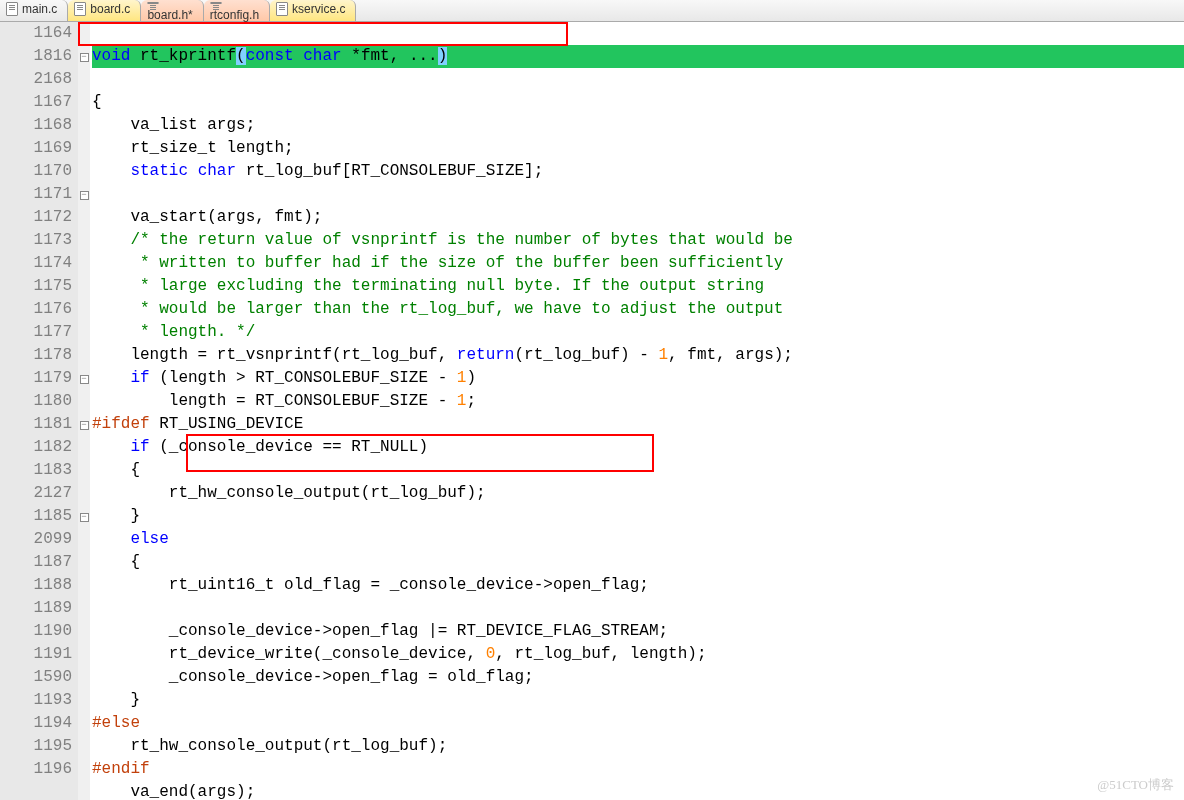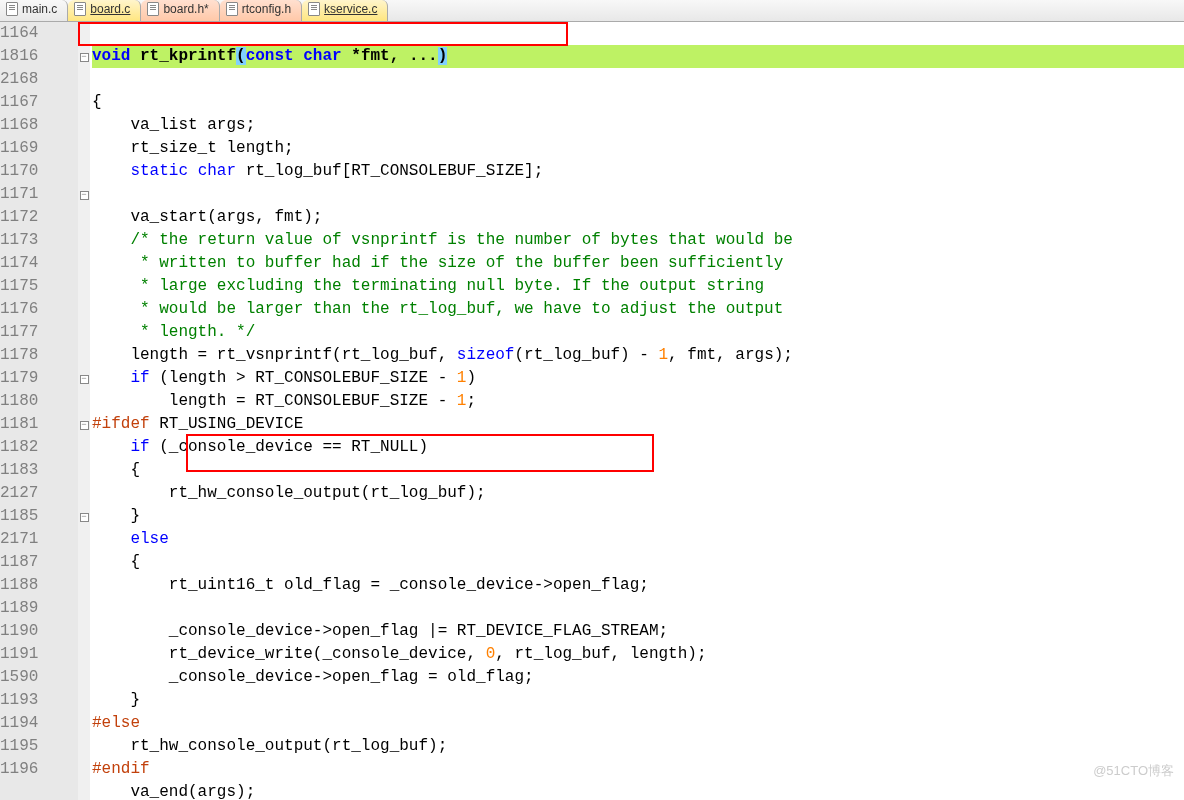--- a/index.html
+++ b/index.html
@@ -1,37 +1,37 @@
 <!DOCTYPE html>
 <html><head>
 <meta charset="utf-8">
 <style>
 * { margin: 0; padding: 0; box-sizing: border-box; }
 body { font-family: "Courier New", monospace; font-size: 16px; background: #f5f5f5; width: 1184px; height: 800px; overflow: hidden; position: relative; }
 .tabs { display: flex; height: 22px; background: linear-gradient(to bottom, #f8f8f8, #e8e8e8); border-bottom: 1px solid #aaa; }
 .tab { display: flex; align-items: flex-start; padding: 2px 10px 2px 6px; border-right: 1px solid #aaa; border-top-left-radius: 6px; border-top-right-radius: 6px; font-family: Arial, sans-serif; font-size: 12px; color: #333; gap: 4px; }
-.tab.active { background: linear-gradient(to bottom, #fff5cc, #ffe680); text-decoration: underline; }
-.tab.modified { background: linear-gradient(to bottom, #ffe0d0, #ffc8a8); }
+.tab.active { background: linear-gradient(to bottom, #fff5cc, #ffe680); }
+.tab.modified { background: linear-gradient(to bottom, #ffe0d0, #ffc8a8); flex-direction: column; }
 .tab-icon { width: 12px; height: 14px; background: #fff; border: 1px solid #888; border-radius: 1px; position: relative; }
 .tab-icon::after { content: ""; position: absolute; top: 2px; left: 2px; right: 2px; height: 1px; background: #888; box-shadow: 0 2px 0 #888, 0 4px 0 #888; }
 .editor { display: flex; height: calc(100% - 22px); background: #fff; }
-.gutter { background: #e8e8e8; width: 78px; flex-shrink: 0; padding-right: 6px; color: #808080; font-size: 16px; line-height: 23px; user-select: none; }
+.gutter { background: #e8e8e8; width: 78px; flex-shrink: 0; text-align: right; padding-right: 6px; color: #808080; font-size: 16px; line-height: 23px; user-select: none; }
 .fold-col { width: 12px; background: #f0f0f0; flex-shrink: 0; line-height: 23px; font-size: 10px; color: #888; text-align: center; }
 .fold-box { display: inline-block; width: 9px; height: 9px; border: 1px solid #888; background: #fff; line-height: 7px; font-size: 9px; text-align: center; }
 .code { flex: 1; white-space: pre; line-height: 23px; font-size: 16px; color: #000; position: relative; padding-left: 2px; }
 .line { height: 23px; }
-.hl { background: #bef264; display: block; width: 100%; font-weight: bold; }
+.hl { background: #22c55e; display: block; width: 100%; }
 .kw { color: #0000ff; }
 .cm { color: #008000; }
 .num { color: #ff8000; }
 .pp { color: #c2410c; }
 .sel { background: #80d0ff; }
 .redbox1 { position: absolute; border: 2px solid red; top: 22px; left: 78px; width: 490px; height: 24px; pointer-events: none; }
 .redbox2 { position: absolute; border: 2px solid red; top: 434px; left: 186px; width: 468px; height: 38px; pointer-events: none; }
-.watermark { position: absolute; right: 10px; bottom: 20px; color: #ccc; font-family: Liberation Sans, sans-serif; font-size: 13px; }
+.watermark { position: absolute; right: 10px; bottom: 6px; color: #ccc; font-family: Liberation Serif, serif; font-size: 13px; }
 </style>
 </head>
 <body>
 
 <div class="tabs">
   <div class="tab">
       <span class="tab-icon"></span>
       <span>main.c</span>
     </div>
   <div class="tab active">
@@ -69,21 +69,21 @@
       <div>1176</div>
       <div>1177</div>
       <div>1178</div>
       <div>1179</div>
       <div>1180</div>
       <div>1181</div>
       <div>1182</div>
       <div>1183</div>
       <div>2127</div>
       <div>1185</div>
-      <div>2171</div>
+      <div>2099</div>
       <div>1187</div>
       <div>1188</div>
       <div>1189</div>
       <div>1190</div>
       <div>1191</div>
       <div>1590</div>
       <div>1193</div>
       <div>1194</div>
       <div>1195</div>
       <div>1196</div>
@@ -128,21 +128,21 @@
 <span class="line">    va_list args;</span>
 <span class="line">    rt_size_t length;</span>
 <span class="line"><span>    </span><span class="kw">static</span><span> </span><span class="kw">char</span><span> rt_log_buf[RT_CONSOLEBUF_SIZE];</span></span>
 <span class="line"></span>
 <span class="line">    va_start(args, fmt);</span>
 <span class="line cm">    /* the return value of vsnprintf is the number of bytes that would be</span>
 <span class="line cm">     * written to buffer had if the size of the buffer been sufficiently</span>
 <span class="line cm">     * large excluding the terminating null byte. If the output string</span>
 <span class="line cm">     * would be larger than the rt_log_buf, we have to adjust the output</span>
 <span class="line cm">     * length. */</span>
-<span class="line"><span>    length = rt_vsnprintf(rt_log_buf, </span><span class="kw">sizeof</span><span>(rt_log_buf) - </span><span class="num">1</span><span>, fmt, args);</span></span>
+<span class="line"><span>    length = rt_vsnprintf(rt_log_buf, </span><span class="kw">return</span><span>(rt_log_buf) - </span><span class="num">1</span><span>, fmt, args);</span></span>
 <span class="line"><span>    </span><span class="kw">if</span><span> (length &gt; RT_CONSOLEBUF_SIZE - </span><span class="num">1</span><span>)</span></span>
 <span class="line"><span>        length = RT_CONSOLEBUF_SIZE - </span><span class="num">1</span><span>;</span></span>
 <span class="line"><span class="pp">#ifdef</span><span> RT_USING_DEVICE</span></span>
 <span class="line"><span>    </span><span class="kw">if</span><span> (_console_device == RT_NULL)</span></span>
 <span class="line">    {</span>
 <span class="line">        rt_hw_console_output(rt_log_buf);</span>
 <span class="line">    }</span>
 <span class="line"><span>    </span><span class="kw">else</span></span>
 <span class="line">    {</span>
 <span class="line">        rt_uint16_t old_flag = _console_device-&gt;open_flag;</span>

